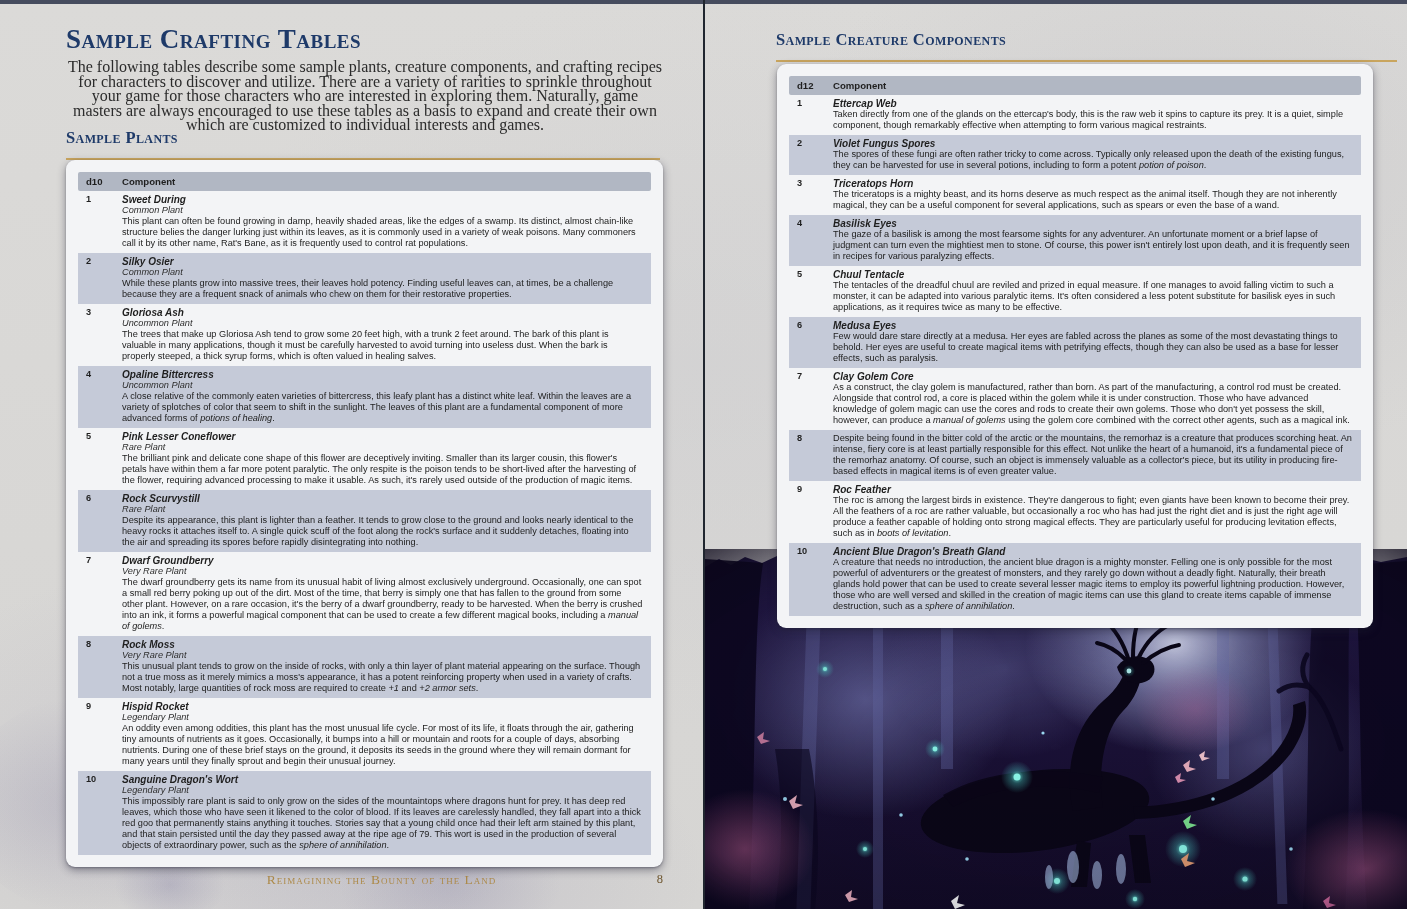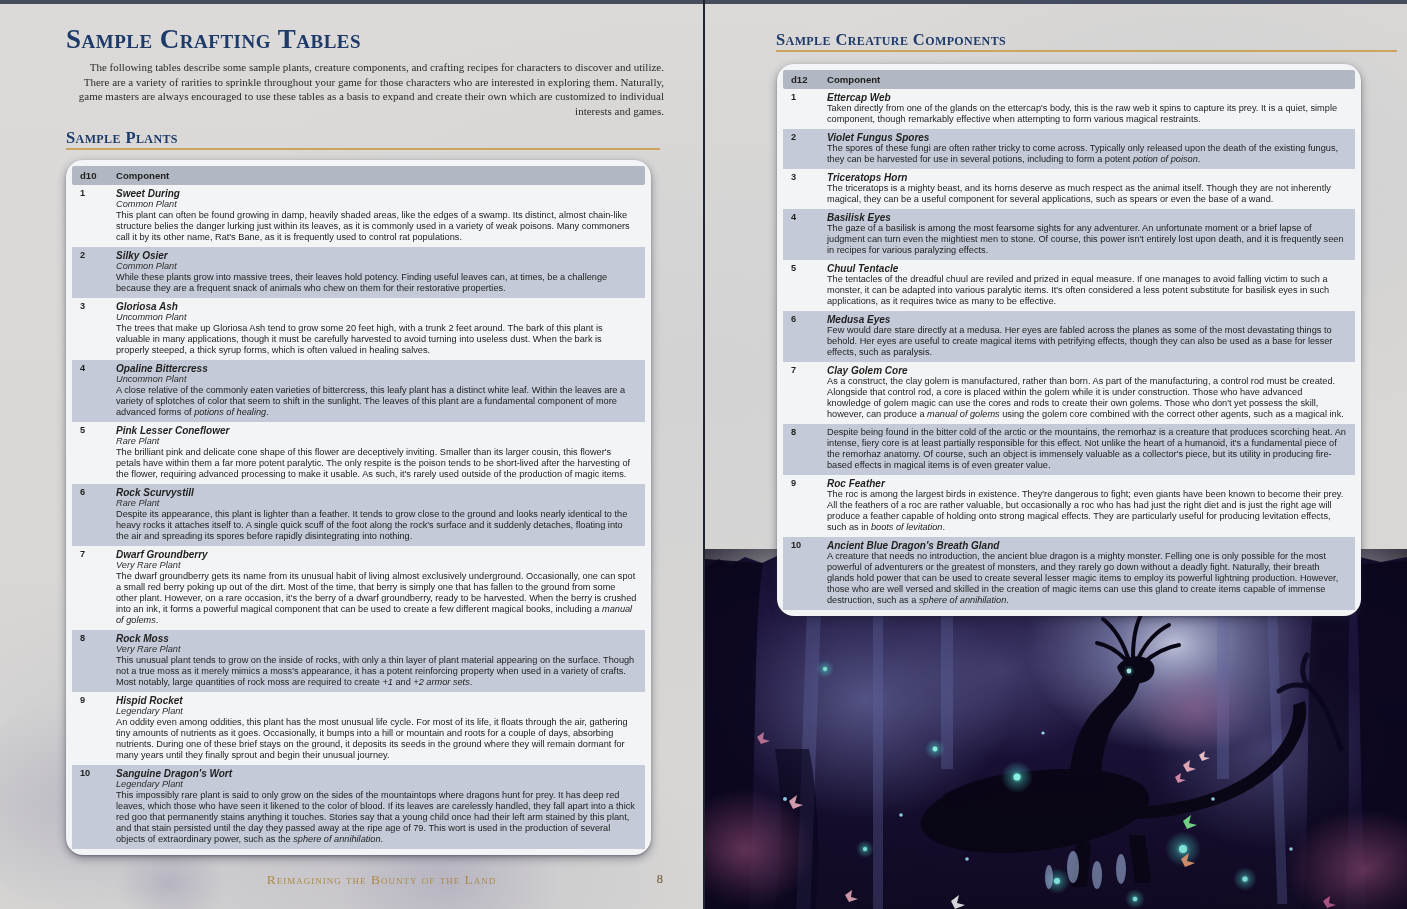--- a/index.html
+++ b/index.html
@@ -20,34 +20,34 @@
   .page-right{left:705px;width:702px;}
   .stain{position:absolute;border-radius:50%;pointer-events:none;}
 
   h1.doc-title{
     position:absolute;top:24px;left:66px;width:600px;margin:0;
     font-family:"Liberation Serif",serif;font-variant:small-caps;font-weight:700;
     font-size:27px;letter-spacing:.5px;color:#1e3a69;
   }
   .intro{
     position:absolute;top:60px;left:66px;width:598px;margin:0;
-    font-family:"Liberation Serif",serif;font-size:11px;line-height:14.6px;color:#2b2b2b;
-    text-align:right;
+    font-family:"Liberation Serif",serif;font-size:16px;line-height:14.6px;color:#2b2b2b;
+    text-align:center;
   }
   h2.section{
     position:absolute;margin:0;
     font-family:"Liberation Serif",serif;font-variant:small-caps;font-weight:700;
     font-size:16.5px;letter-spacing:.4px;color:#1e3a69;
-    border-bottom:2px solid #c9a55e;padding-bottom:0;
+    border-bottom:2px solid #c9a55e;padding-bottom:10px;
   }
   .section-left{top:128px;left:66px;width:594px;}
   .section-right{top:30px;left:71px;width:621px;}
 
   .card{
-    position:absolute;background:#f3f4f6;border-radius:17px;padding:6px;
+    position:absolute;background:#f3f4f6;border-radius:9px;padding:12px;
     box-shadow:0 3px 9px rgba(30,30,50,.45), 0 1px 2px rgba(30,30,50,.3);
     z-index:5;
   }
   .card-left{top:160px;left:66px;width:573px;}
   .card-right{top:64px;left:72px;width:572px;}
 
   .trow{display:grid;grid-template-columns:36px 1fr;padding:3px 8px 4px 8px;
     font-size:9.2px;line-height:11px;color:#1f1f1f;}
   .trow.thead{background:#b1b7c3;font-weight:700;font-size:9.6px;padding:4px 8px;border-radius:2px;}
   .trow.shaded{background:#c5cad8;}

